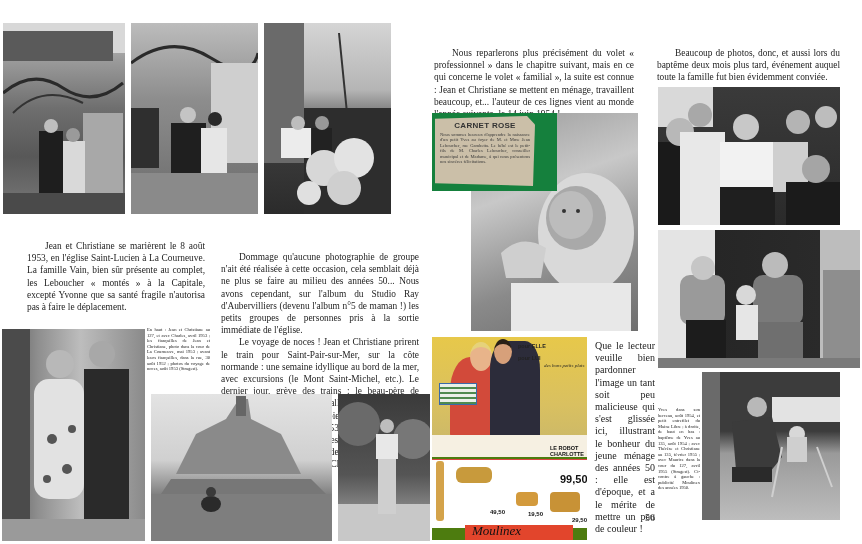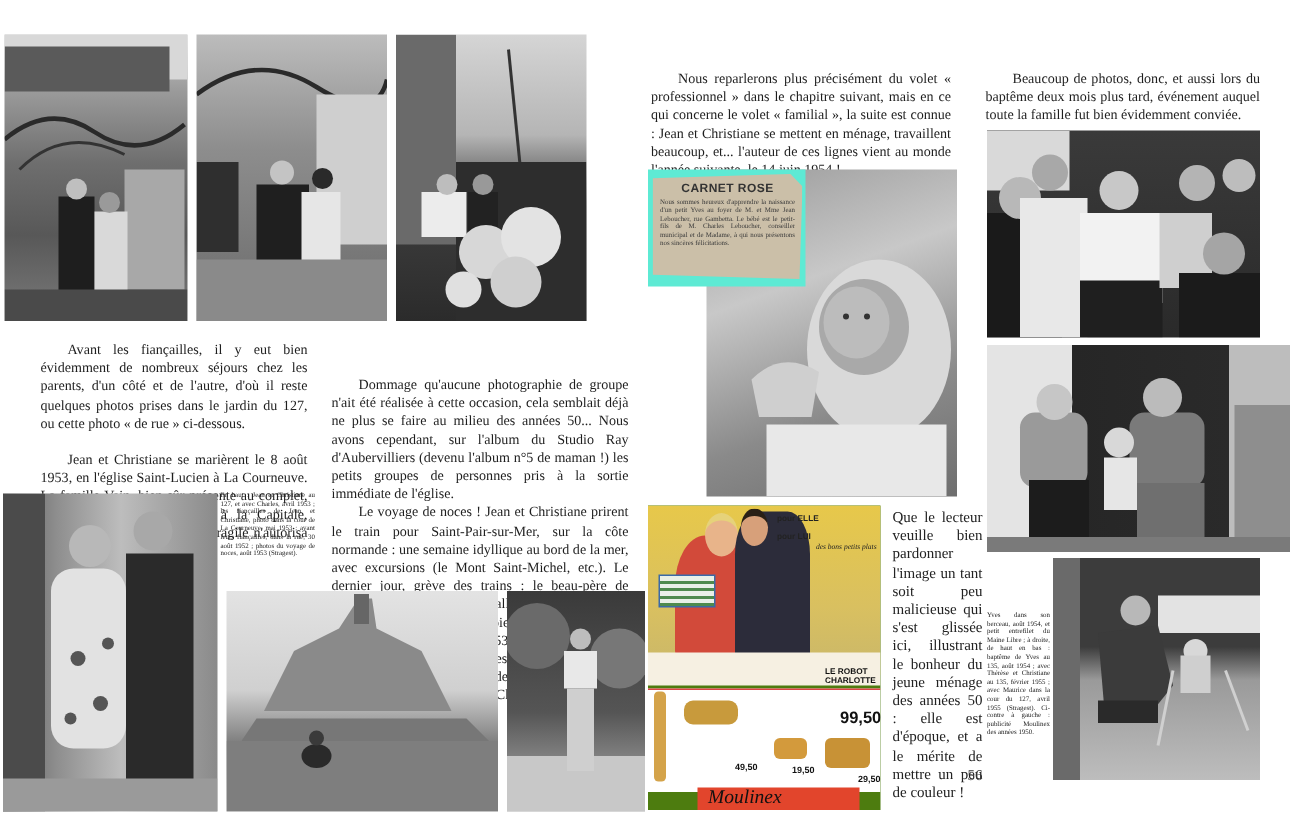--- a/index.html
+++ b/index.html
@@ -52,21 +52,20 @@
     <rect x="48" y="105" width="20" height="30" fill="#222"></rect>
     <circle cx="58" cy="100" r="7" fill="#999"></circle>
     <circle cx="60" cy="145" r="18" fill="#d7d7d7"></circle>
     <circle cx="90" cy="135" r="20" fill="#e3e3e3"></circle>
     <circle cx="80" cy="165" r="17" fill="#cfcfcf"></circle>
     <circle cx="45" cy="170" r="12" fill="#e0e0e0"></circle>
   </svg>
 </div>
 
 <div class="txt" style="left:27px;top:228px;width:178px;">
-  <p>Avant les fiançailles, il y eut bien évidemment de nombreux séjours chez les parents, d'un côté et de l'autre, d'où il reste quelques photos prises dans le jardin du 127, ou cette photo « de rue » ci-dessous.</p>
   <p class="gap">Jean et Christiane se marièrent le 8 août 1953, en l'église Saint-Lucien à La Courneuve. La famille Vain, bien sûr présente au complet, les Leboucher « montés » à la Capitale, excepté Yvonne que sa santé fragile n'autorisa pas à faire le déplacement.</p>
 </div>
 
 <div class="txt" style="left:221px;top:228px;width:198px;margin-top:23px;">
   <p>Dommage qu'aucune photographie de groupe n'ait été réalisée à cette occasion, cela semblait déjà ne plus se faire au milieu des années 50...  Nous avons cependant, sur l'album du Studio Ray d'Aubervilliers (devenu l'album n°5 de maman !) les petits groupes de personnes pris à la sortie immédiate de l'église.</p>
   <p>Le voyage de noces ! Jean et Christiane prirent le train pour Saint-Pair-sur-Mer, sur la côte normande : une semaine idyllique au bord de la mer, avec excursions (le Mont Saint-Michel, etc.). Le dernier jour, grève des trains : le beau-père de Christiane prit la route pour aller chercher nos deux tourtereaux, histoire qu'ils soient ponctuels le lundi matin au boulot ! Car, en 1953, Jean était salarié de son père, pour encore quelques années, et Christiane venait renforcer le « staff » de ses compétences : il fallait donc s'y remettre, et Charles ne rigolait pas avec le travail...</p>
 </div>
 
 <div class="photo" style="left:2px;top:329px;width:143px;height:212px;background:linear-gradient(90deg,#5a5a5a 0%,#8e8e8e 25%,#bdbdbd 55%,#8a8a8a 100%);">
   <svg width="143" height="212">
@@ -113,21 +112,21 @@
   <svg width="167" height="218">
     <ellipse cx="115" cy="120" rx="48" ry="60" fill="#d9d9d9"></ellipse>
     <ellipse cx="105" cy="105" rx="30" ry="32" fill="#a9a9a9"></ellipse>
     <ellipse cx="100" cy="102" rx="22" ry="24" fill="#bcbcbc"></ellipse>
     <circle cx="93" cy="98" r="2" fill="#333"></circle>
       <circle cx="107" cy="98" r="2" fill="#333"></circle>
     <path d="M30 140 Q50 120 75 135 L70 165 L35 165 Z" fill="#cfcfcf"></path>
     <rect x="40" y="170" width="120" height="48" fill="#e8e8e8"></rect>
   </svg>
 </div>
-<div class="abs" style="left:432px;top:113px;width:105px;height:78px;background:#5eead4;">
+<div class="abs" style="left:432px;top:113px;width:105px;height:78px;background:#15803d;padding-left:20px;">
   <div style="position:absolute;left:3px;top:3px;width:100px;height:70px;background:#cbbfa8;clip-path:polygon(0 4%,92% 0,100% 12%,98% 100%,0 96%);">
     <div style="text-align:center;font-family:'Liberation Sans','DejaVu Sans',sans-serif;font-weight:bold;font-size:8px;margin-top:5px;color:#333;letter-spacing:0.3px;">CARNET ROSE</div>
     <div style="font-size:4.6px;line-height:5.4px;text-align:justify;padding:2px 5px;color:#3a3a3a;">Nous sommes heureux d'apprendre la naissance d'un petit Yves au foyer de M. et Mme Jean Leboucher, rue Gambetta. Le bébé est le petit-fils de M. Charles Leboucher, conseiller municipal et de Madame, à qui nous présentons nos sincères félicitations.</div>
   </div>
 </div>
 
 <div class="photo" style="left:432px;top:337px;width:155px;height:203px;background:#4d7c0f;">
   <div style="position:absolute;left:0;top:0;width:155px;height:113px;background:linear-gradient(180deg,#e7c84a 0%,#d9c060 60%,#c9b76a 100%);"></div>
   <div style="position:absolute;left:18px;top:20px;width:50px;height:85px;background:#d24a3a;border-radius:40% 40% 10% 10%;"></div>
   <div style="position:absolute;left:38px;top:5px;width:22px;height:24px;background:#e8b48a;border-radius:50%;border-top:5px solid #e6d27a;"></div>

